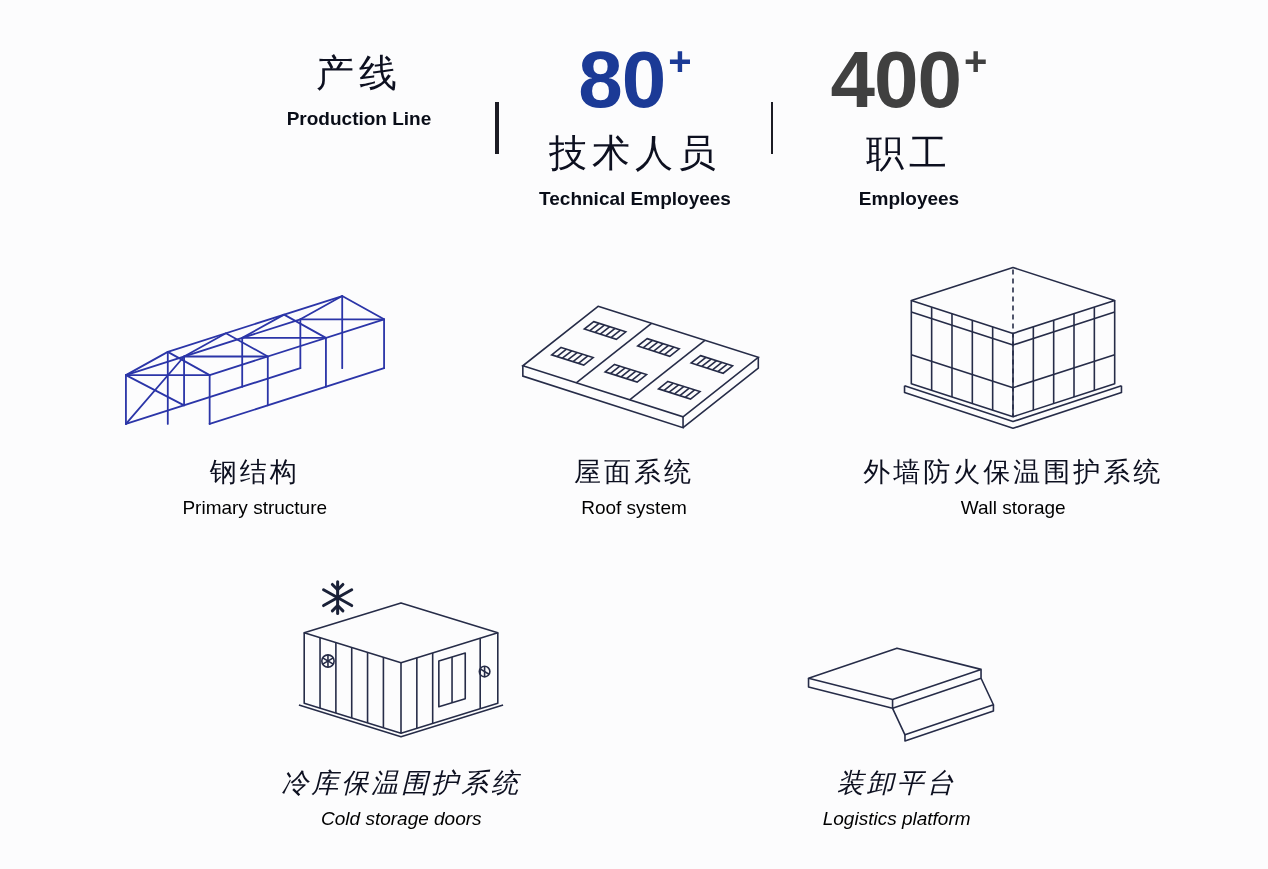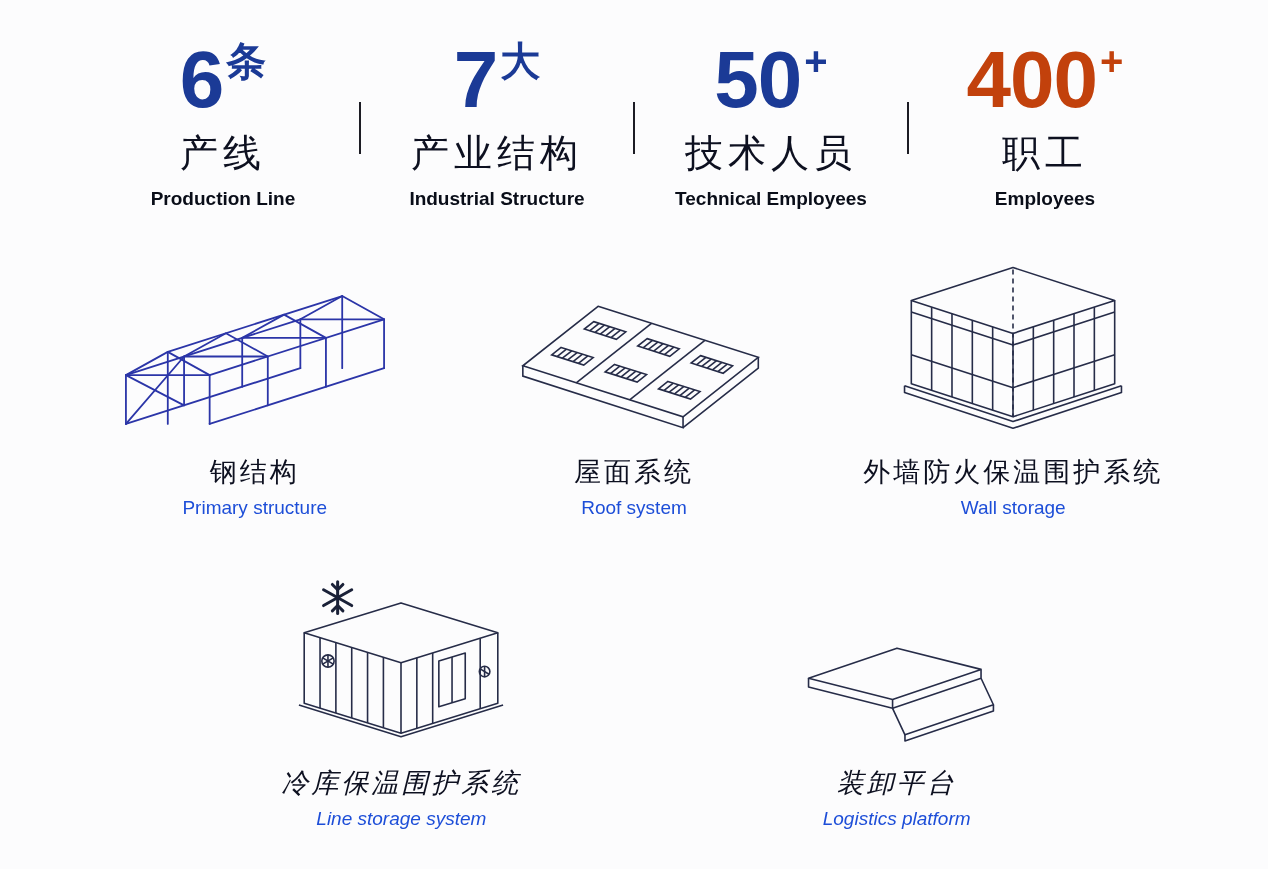--- a/index.html
+++ b/index.html
@@ -75,58 +75,52 @@
   .p-cn{
     margin-top:16px;
     font-size:27px;
     letter-spacing:3px;
     color:#0d1020;
     text-align:center;
   }
   .p-en{
     margin-top:7px;
     font-size:19px;
-    color:#1d4ed8;
+    color:#000000;
     text-align:center;
   }
   svg *{vector-effect:non-scaling-stroke;}
 </style>
 </head>
 <body>
 
 <div class="page">
 
   <div class="stats-row">
 
     <div class="stat">
-      <div class="stat-number" style="color:#1b3a96"><span>6</span><span class="unit">条</span></div>
       <div class="stat-cn">产线</div>
       <div class="stat-en">Production Line</div>
     </div>
 
     <div class="divider"></div>
 
+
+    <div class="divider"></div>
+
     <div class="stat">
-      <div class="stat-number" style="color:#1b3a96"><span>7</span><span class="unit">大</span></div>
-      <div class="stat-cn">产业结构</div>
-      <div class="stat-en">Industrial Structure</div>
-    </div>
-
-    <div class="divider"></div>
-
-    <div class="stat">
-      <div class="stat-number" style="color:#1b3a96"><span>50</span><span class="unit">+</span></div>
+      <div class="stat-number" style="color:#1b3a96"><span>80</span><span class="unit">+</span></div>
       <div class="stat-cn">技术人员</div>
       <div class="stat-en">Technical Employees</div>
     </div>
 
     <div class="divider"></div>
 
     <div class="stat">
-      <div class="stat-number" style="color:#c2410c"><span>400</span><span class="unit">+</span></div>
+      <div class="stat-number" style="color:#404040"><span>400</span><span class="unit">+</span></div>
       <div class="stat-cn">职工</div>
       <div class="stat-en">Employees</div>
     </div>
 
   </div>
 
   <div class="row row-1">
 
     <figure class="product">
       <div class="icon-box">
@@ -257,21 +251,21 @@
             <line x1="61" y1="103.5" x2="73" y2="96.5"></line>
             <circle cx="245" cy="112" r="6"></circle>
             <line x1="245" y1="106" x2="245" y2="118"></line>
             <line x1="240" y1="109" x2="250" y2="115"></line>
             <path d="M34,150 L150,186 L266,150"></path>
           </g>
         </svg>
       </div>
       <figcaption>
         <div class="p-cn">冷库保温围护系统</div>
-        <div class="p-en">Line storage system</div>
+        <div class="p-en">Cold storage doors</div>
       </figcaption>
     </figure>
 
 
 
     <figure class="product">
       <div class="icon-box">
         <svg viewBox="0 0 230 130" width="204" height="115">
           <g stroke="#262c48" fill="none" stroke-width="1.6" stroke-linejoin="round">
             <path d="M15,50 L115,16 L210,40 L110,74 Z"></path>

